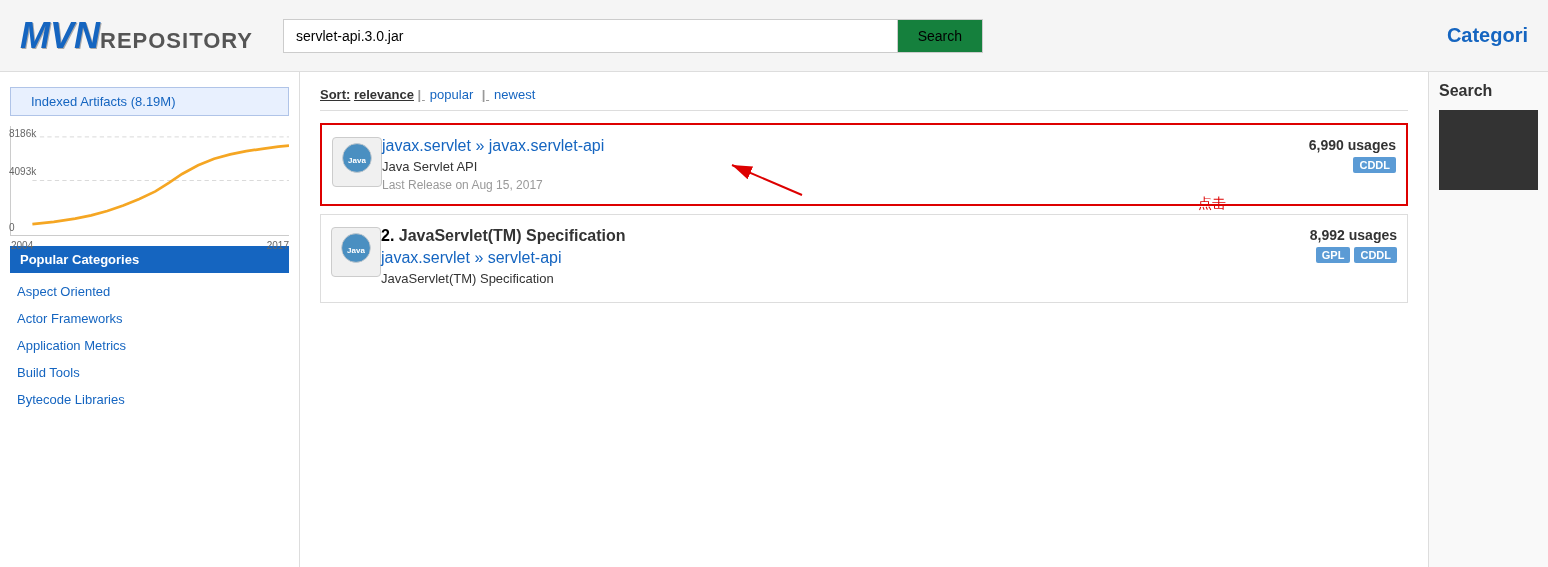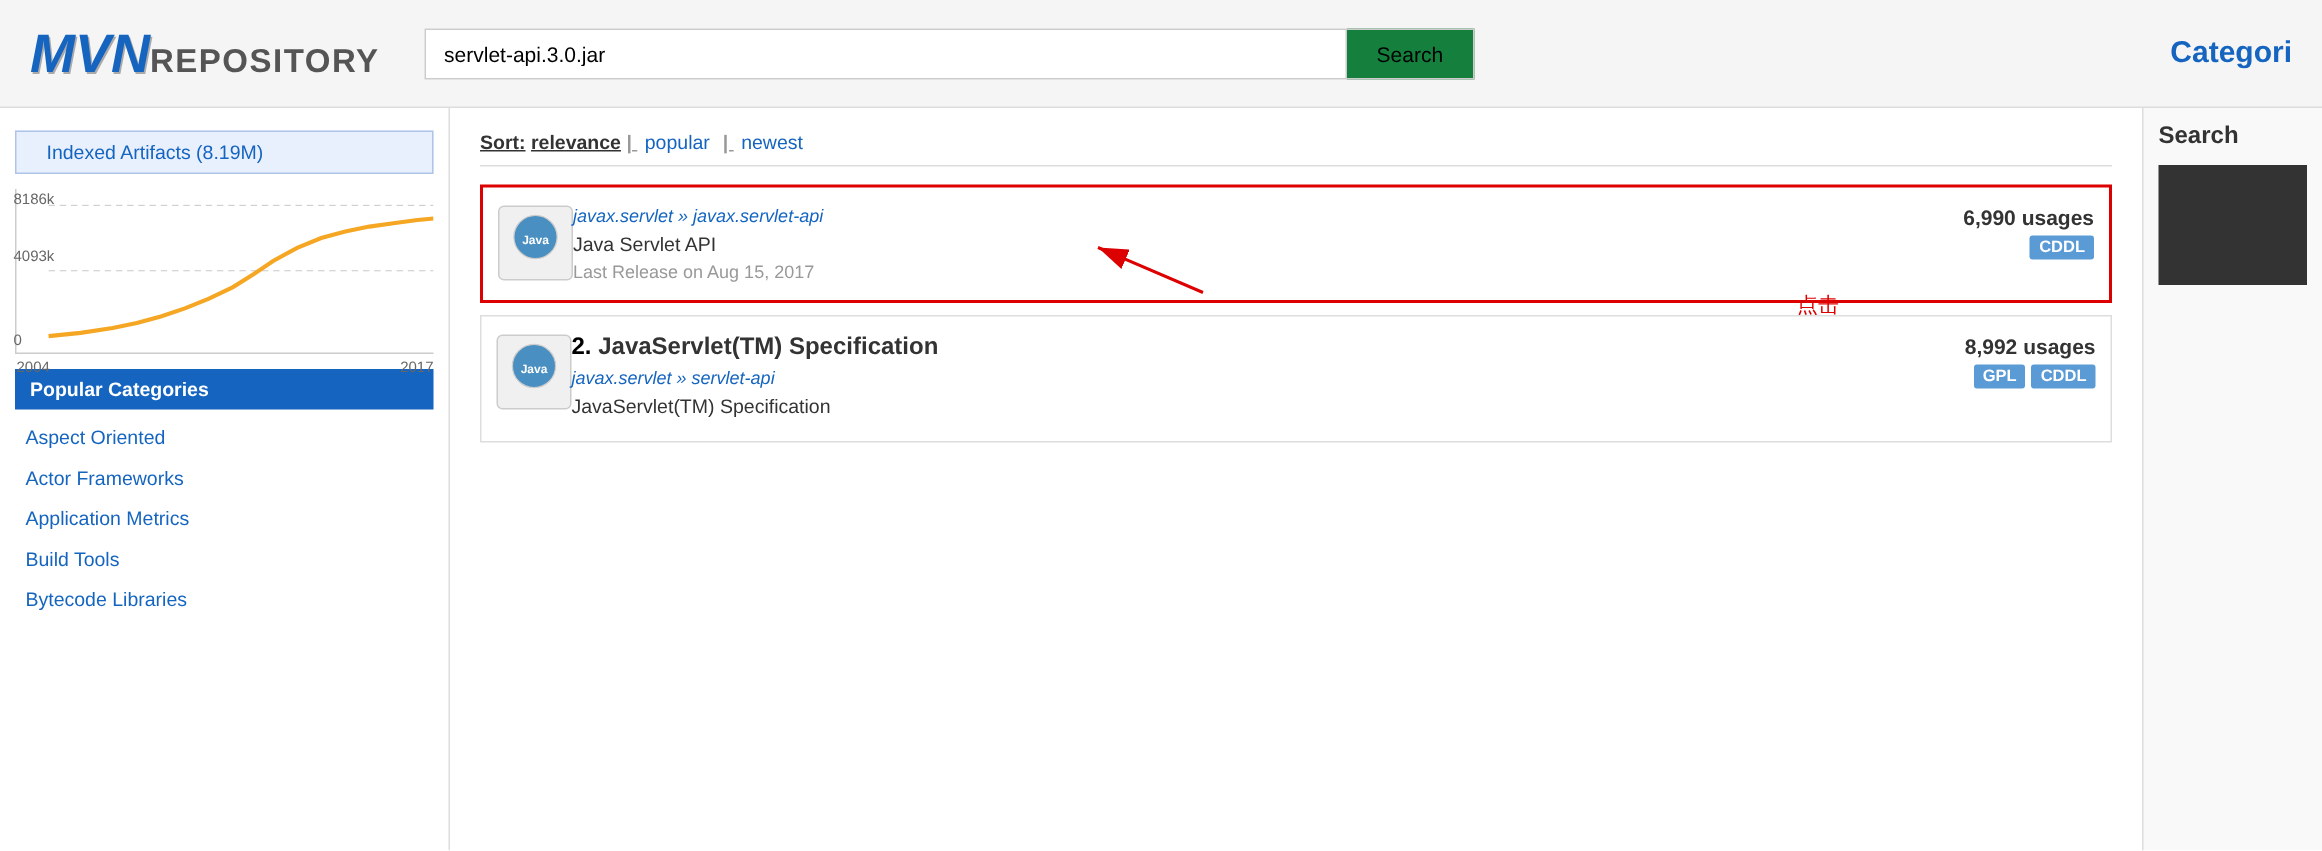--- a/index.html
+++ b/index.html
@@ -187,24 +187,23 @@
       height: 40px;
     }
     .result-body { flex: 1; }
     .result-title {
       font-size: 16px;
       font-weight: bold;
       margin-bottom: 4px;
     }
     .result-title a { color: #333; text-decoration: none; }
     .result-coords {
-      font-size: 12px;
+      font-size: 16px;
       margin-bottom: 4px;
       color: #1565c0;
-      font-style: italic;
     }
     .result-coords a { color: #1565c0; text-decoration: none; }
     .result-desc {
       font-size: 13px;
       color: #333;
       margin-bottom: 4px;
     }
     .result-release {
       font-size: 12px;
       color: #999;

